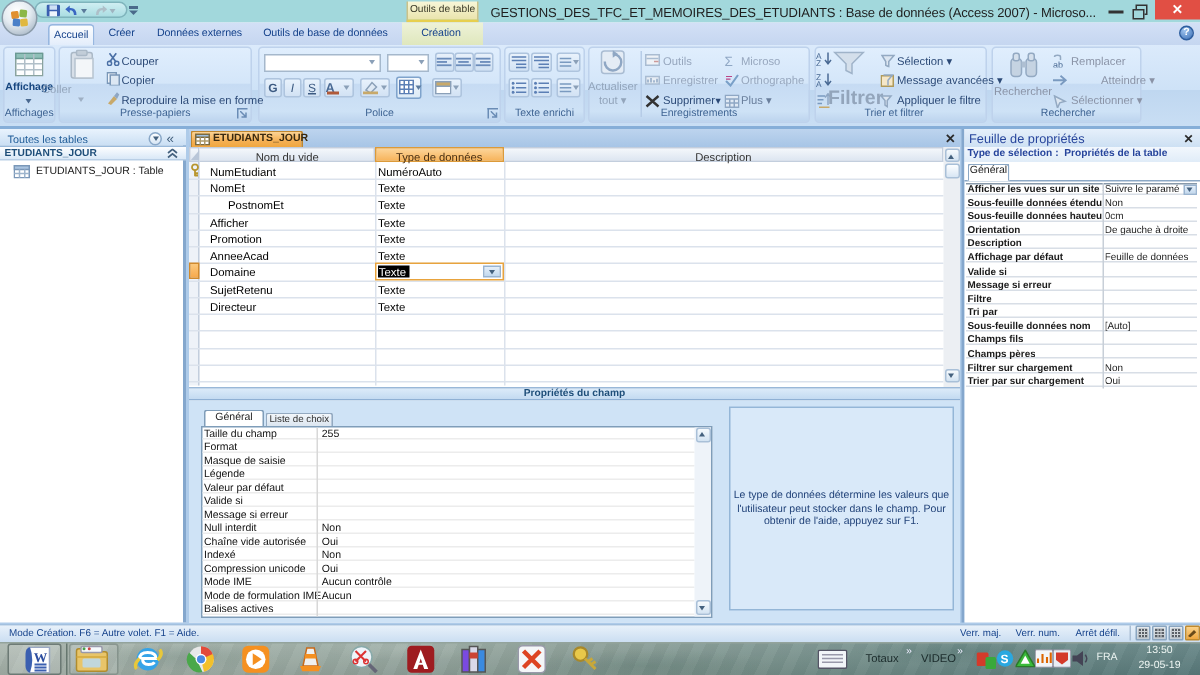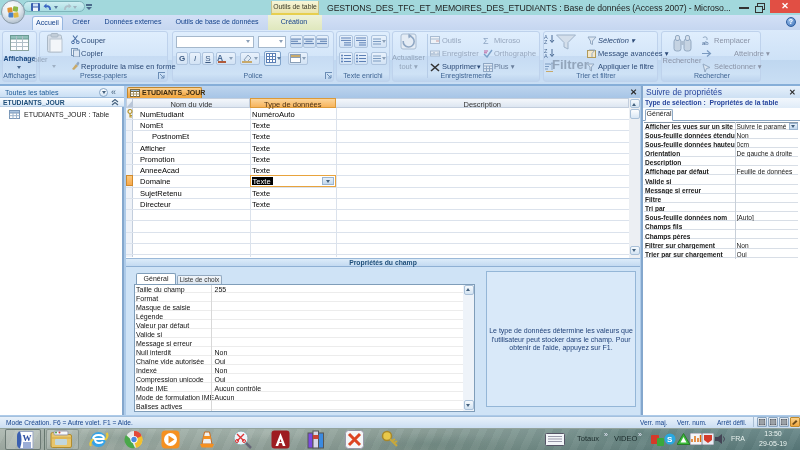--- a/index.html
+++ b/index.html
@@ -230,21 +230,21 @@
       <path d="M8 8 L8 1 M6 3 L8 0.5 L10 3" stroke="#8fa7c4" fill="none"></path>
       <path d="M2 9.5 L9 9.5" stroke="#c8a96a"></path>
     </svg></div>
 <svg style="position:absolute;left:555px;top:34px" width="22" height="17">
     <path d="M1.5 1 H20.5 L13 8.5 V15 L9 13 V8.5 Z" fill="#d4dfeb" stroke="#9fb3c9"></path>
   </svg>
 <div class="t" style="left:552px;top:56.5px;width:26px;text-align:right;font-size:13px;color:#93a5bb;font-weight:bold;">Filtrer</div>
 <div style="position:absolute;left:587px;top:36.0px;line-height:0;"><svg width="10" height="9">
       <path d="M1 1 H9 L5.5 5 V8.5 L3.5 7.5 V5 Z" fill="#dce6f1" stroke="#93a9c2"></path>
     </svg></div>
-<div class="t" style="left:598px;top:35.5px;font-size:7.5px;color:#2c4a77;font-style:italic;">Sélection ▾</div>
+<div class="t" style="left:598px;top:35.5px;font-size:7.5px;color:#2c4a77;">Sélection ▾</div>
 <div style="position:absolute;left:587px;top:49.0px;line-height:0;"><svg width="10" height="9">
       <rect x="0.5" y="1.5" width="8" height="7" fill="#f5e7c8" stroke="#b09a5a"></rect>
       <path d="M2 1 H8 L5 4.5 V8" stroke="#93a9c2" fill="none"></path>
     </svg></div>
 <div class="t" style="left:598px;top:48.5px;font-size:7.5px;color:#2c4a77;">Message avancées ▾</div>
 <div style="position:absolute;left:587px;top:62.5px;line-height:0;"><svg width="10" height="9">
       <path d="M0.5 1 H7 L4.5 4 V8 L3 7 V4 Z" fill="#dce6f1" stroke="#93a9c2"></path>
       <path d="M6 6 L9.5 2.5 M6 2.5 L9.5 6" stroke="#b05a3a" stroke-width="0"></path>
     </svg></div>
 <div class="t" style="left:598px;top:62.0px;font-size:7.5px;color:#2c4a77;">Appliquer le filtre</div>
@@ -403,21 +403,21 @@
 <div style="position:absolute;left:463px;top:285px;width:11px;height:126px;background:#eef3f9;"></div>
 <div style="position:absolute;left:463.5px;top:285px;width:10px;height:10px;background:linear-gradient(#f6fafd,#d3e3f2);border:1px solid #a9c0d8;border-radius:2px;"></div>
 <div style="position:absolute;left:466px;top:288px;width:0;height:0;border-left:2.5px solid transparent;border-right:2.5px solid transparent;border-bottom:3.5px solid #44617e;"></div>
 <div style="position:absolute;left:463.5px;top:400px;width:10px;height:10px;background:linear-gradient(#f6fafd,#d3e3f2);border:1px solid #a9c0d8;border-radius:2px;"></div>
 <div style="position:absolute;left:466px;top:404px;width:0;height:0;border-left:2.5px solid transparent;border-right:2.5px solid transparent;border-top:3.5px solid #44617e;"></div>
 <div style="position:absolute;left:486px;top:271px;width:150px;height:136px;background:#d9e9f9;border:1px solid #94b6d7;"></div>
 <div class="t" style="left:487px;top:327px;width:148px;text-align:center;font-size:7px;line-height:8.6px;color:#1f4077;white-space:normal;">Le type de données détermine les valeurs que l'utilisateur peut stocker dans le champ. Pour obtenir de l'aide, appuyez sur F1.</div>
 <div style="position:absolute;left:641px;top:86px;width:2px;height:329px;background:#84a7cd;"></div>
 <div style="position:absolute;left:643px;top:86px;width:157px;height:329px;background:#fff;"></div>
 <div style="position:absolute;left:643px;top:86px;width:157px;height:12px;background:linear-gradient(#e6f0fb,#cde0f3);"></div>
-<div class="t" style="left:646px;top:87px;font-size:8.5px;color:#27459c;">Suivre de propriétés</div>
+<div class="t" style="left:646px;top:87px;font-size:8.5px;color:#27459c;">Feuille de propriétés</div>
 <div class="t" style="left:789px;top:87.5px;font-size:8px;color:#2a2a2a;font-weight:700;">✕</div>
 <div style="position:absolute;left:643px;top:98px;width:157px;height:10px;background:linear-gradient(#f2f7fd,#e0ecf8);"></div>
 <div class="t" style="left:645px;top:99px;font-size:6.8px;font-weight:700;color:#27459c;">Type de sélection :&nbsp; Propriétés de la table</div>
 <div style="position:absolute;left:643px;top:108px;width:157px;height:12px;background:#fff;"></div>
 <div style="position:absolute;left:643px;top:119.5px;width:157px;height:1px;background:#8ca8c5;"></div>
 <div style="position:absolute;left:645px;top:108.5px;width:28px;height:12px;background:#fff;border:1px solid #8ca8c5;border-bottom:1px solid #fff;border-radius:2px 2px 0 0;"></div>
 <div class="t" style="left:645px;top:110px;width:28px;text-align:center;font-size:7px;color:#222;">Général</div>
 <div style="position:absolute;left:644px;top:121.50px;width:154px;height:8.15px;border-bottom:1px solid #d8dee6;"></div>
 <div class="t" style="left:645px;top:122.70px;font-size:6.6px;font-weight:700;color:#1a1a1a;max-width:90px;overflow:hidden;">Afficher les vues sur un site S</div>
 <div class="t" style="left:736.5px;top:122.70px;font-size:6.6px;color:#1a1a1a;max-width:60px;overflow:hidden;">Suivre le paramé</div>

